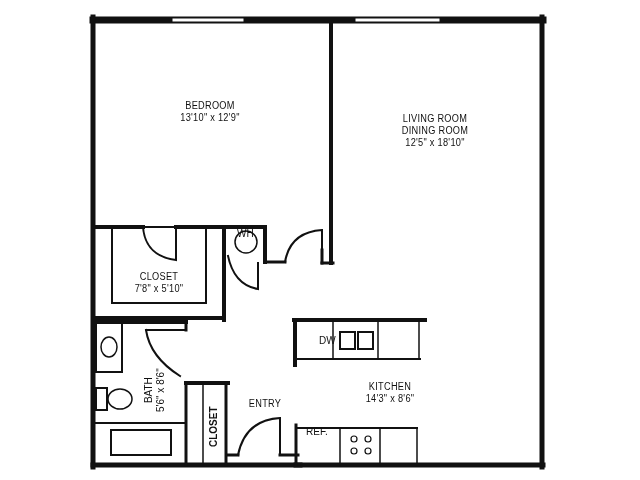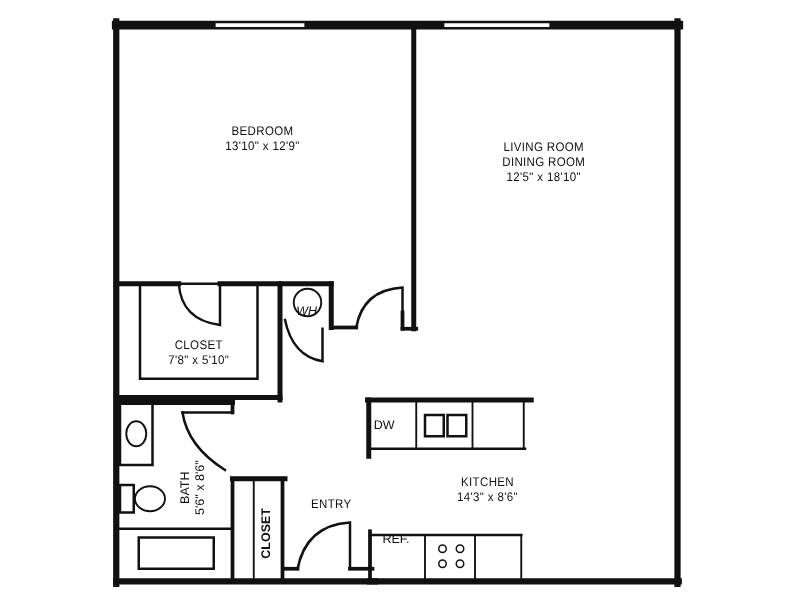--- a/index.html
+++ b/index.html
@@ -105,35 +105,35 @@
   <span class="dim">LIVING ROOM</span>
   <span class="dim">DINING ROOM</span>
   <span class="dim">12'5" x 18'10"</span>
 </div>
 
 <div class="label" style="left:112px; top:271px; width:94px;">
   <span class="dim">CLOSET</span>
   <span class="dim">7'8" x 5'10"</span>
 </div>
 
-<div class="fixture-label" style="left:237px; top:244px;font-style:italic;">WH</div>
+<div class="fixture-label" style="left:237px; top:228px;">WH</div>
 
 <div class="vlabel" style="left:143px; top:412px; transform: rotate(-90deg);">
   <span style="display:block">BATH</span>
   <span style="display:block">5'6" x 8'6"</span>
 </div>
 
 <div class="vlabel" style="left:208px; top:447px; transform: rotate(-90deg); font-weight:bold;">
   <span>CLOSET</span>
 </div>
 
 <div class="label" style="left:240px; top:398px; width:50px;">
   <span>ENTRY</span>
 </div>
 
-<div class="fixture-label" style="left:299px; top:335px;">DW</div>
+<div class="fixture-label" style="left:319px; top:335px;">DW</div>
 
 <div class="label" style="left:350px; top:381px; width:80px;">
   <span class="dim">KITCHEN</span>
   <span class="dim">14'3" x 8'6"</span>
 </div>
 
 <div class="fixture-label" style="left:306px; top:426px;">REF.</div>
 
 </body></html>

